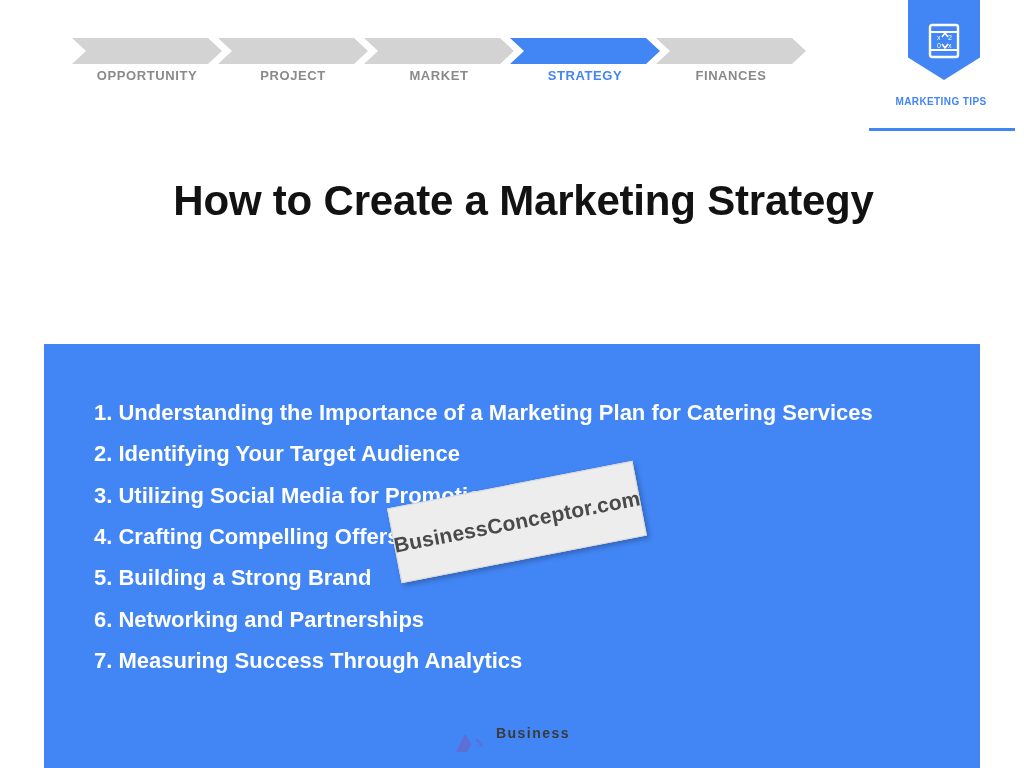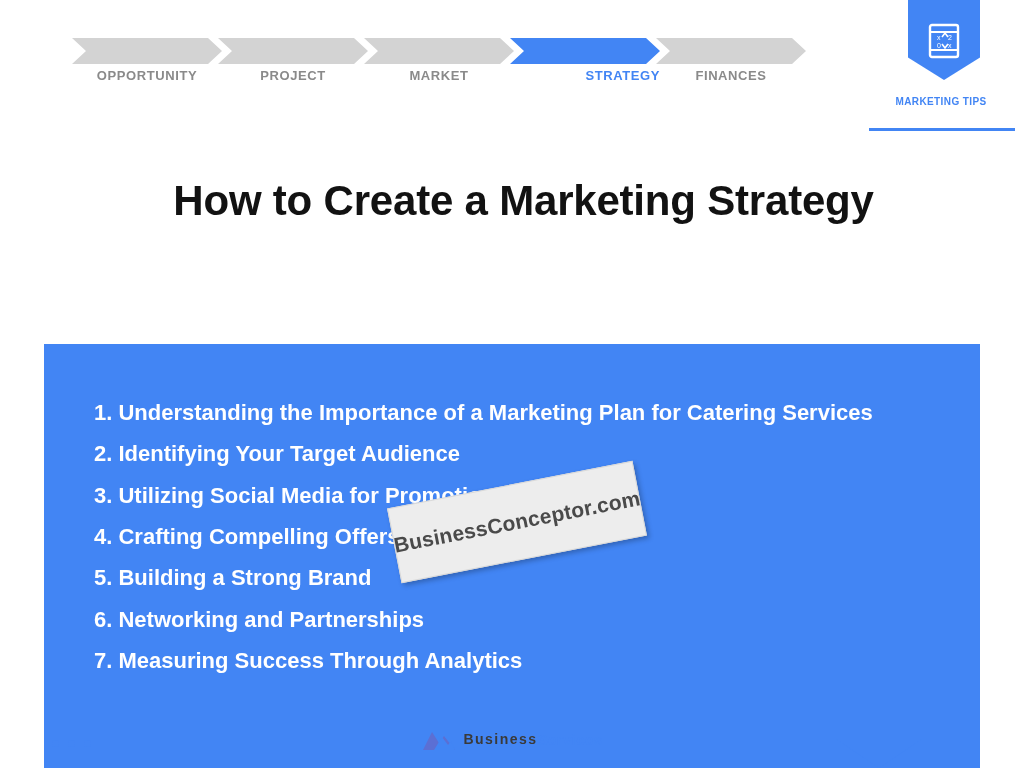--- a/index.html
+++ b/index.html
@@ -40,21 +40,20 @@
     position: absolute;
     top: 30px;
     text-align: center;
     font-size: 13px;
     font-weight: bold;
     letter-spacing: 0.6px;
     color: #8a8a8a;
   }
   .chev-label.active {
     color: #4285f4;
-    text-align: right;
   }
 
   
   #tips-badge {
     position: absolute;
     right: 30px;
     top: 0;
     width: 100px;
     text-align: center;
   }
@@ -183,21 +182,21 @@
     justify-content: center;
     align-items: center;
     gap: 6px;
   }
   #footer-logo .mark {
     width: 36px;
     height: 26px;
   }
   #footer-logo .words {
     display: flex;
-    flex-direction: row;
+    flex-direction: column;
     line-height: 1.0;
     justify-content: center;
   }
   #footer-logo .w1 {
     font-size: 14px;
     font-weight: bold;
     color: #3a3a3a;
     letter-spacing: 1.5px;
   }
   #footer-logo .w2 {

